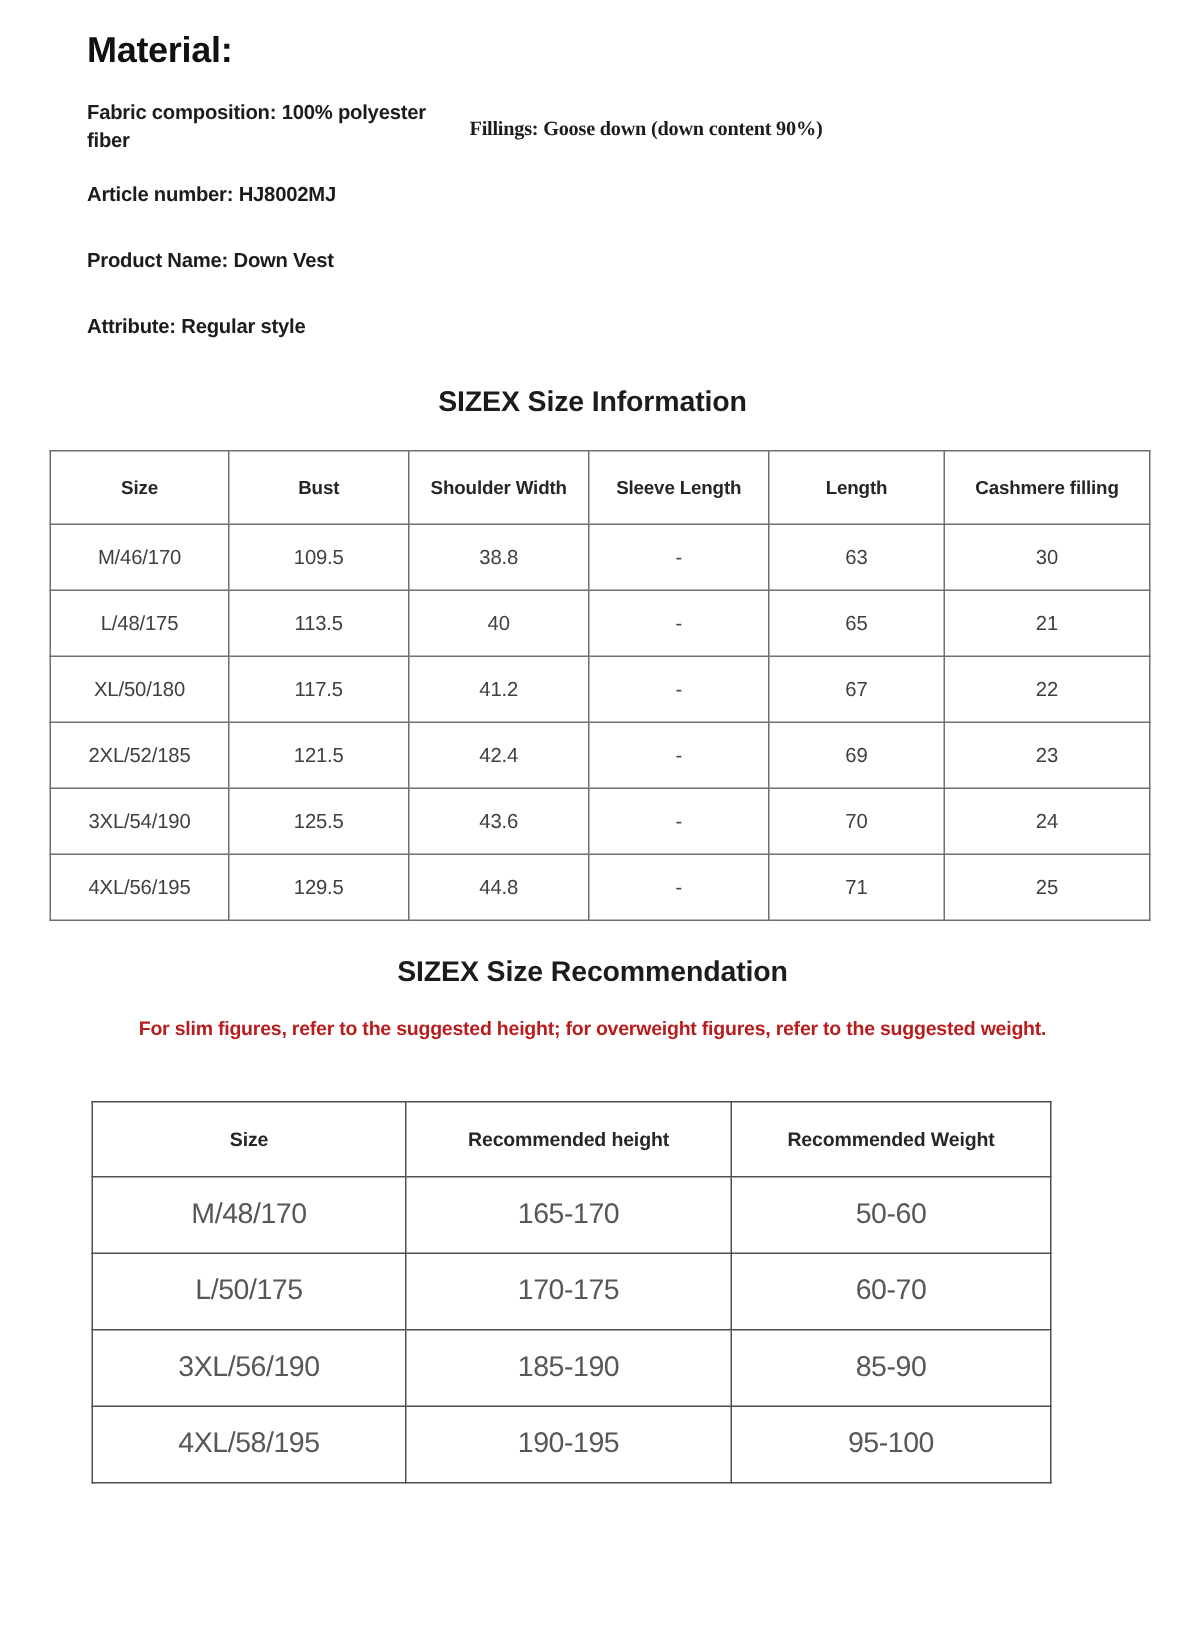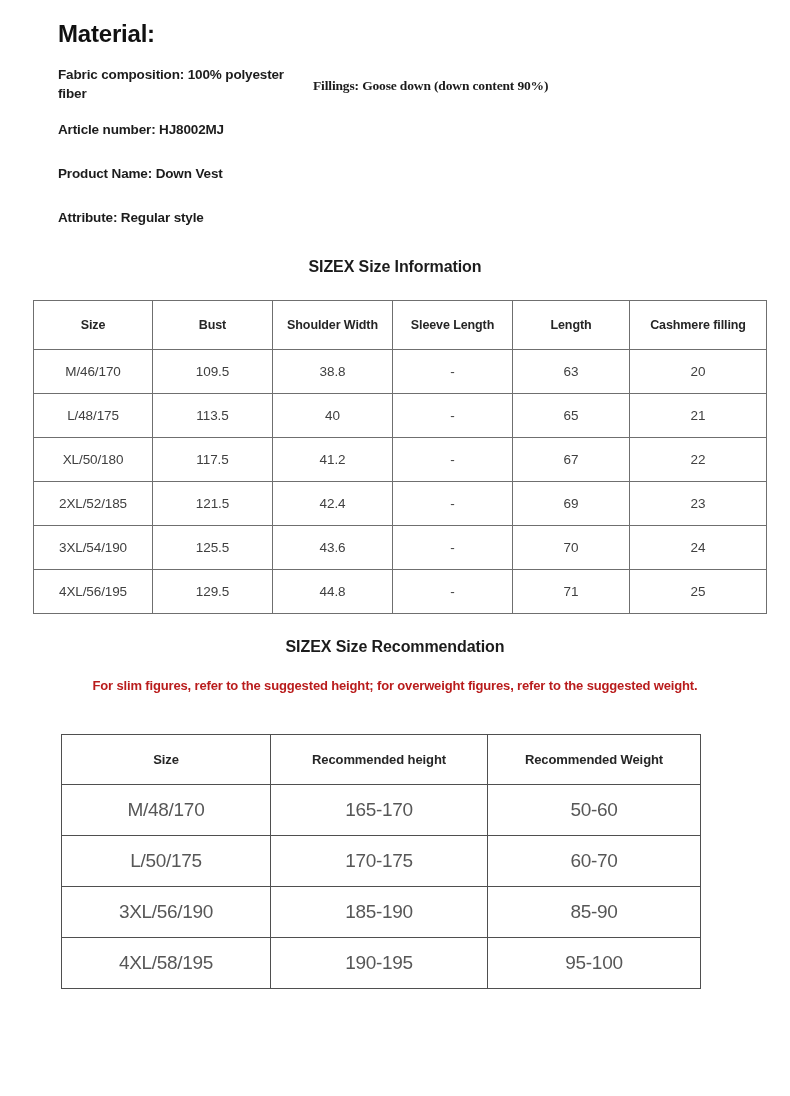--- a/index.html
+++ b/index.html
@@ -66,21 +66,21 @@
     left: 58px;
     top: 209px;
   }
 
   
   .section-title {
     position: absolute;
     width: 790px;
     left: 0;
     text-align: center;
-    font-size: 16px;
+    font-size: 19px;
     font-weight: bold;
     color: #1c1c1c;
     letter-spacing: -0.1px;
   }
   .title-size-info { top: 258px; }
   .title-size-reco { top: 638px; }
 
   .reco-note {
     position: absolute;
     left: 0;
@@ -194,21 +194,21 @@
           <th>Cashmere filling</th>
         </tr>
     </thead>
     <tbody id="size-body">
         <tr>
           <td>M/46/170</td>
           <td>109.5</td>
           <td>38.8</td>
           <td>-</td>
           <td>63</td>
-          <td>20</td>
+          <td>30</td>
         </tr>
         <tr>
           <td>L/48/175</td>
           <td>113.5</td>
           <td>40</td>
           <td>-</td>
           <td>65</td>
           <td>21</td>
         </tr>
         <tr>

